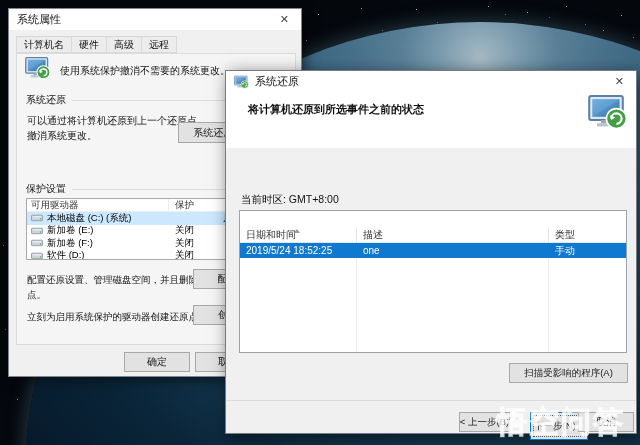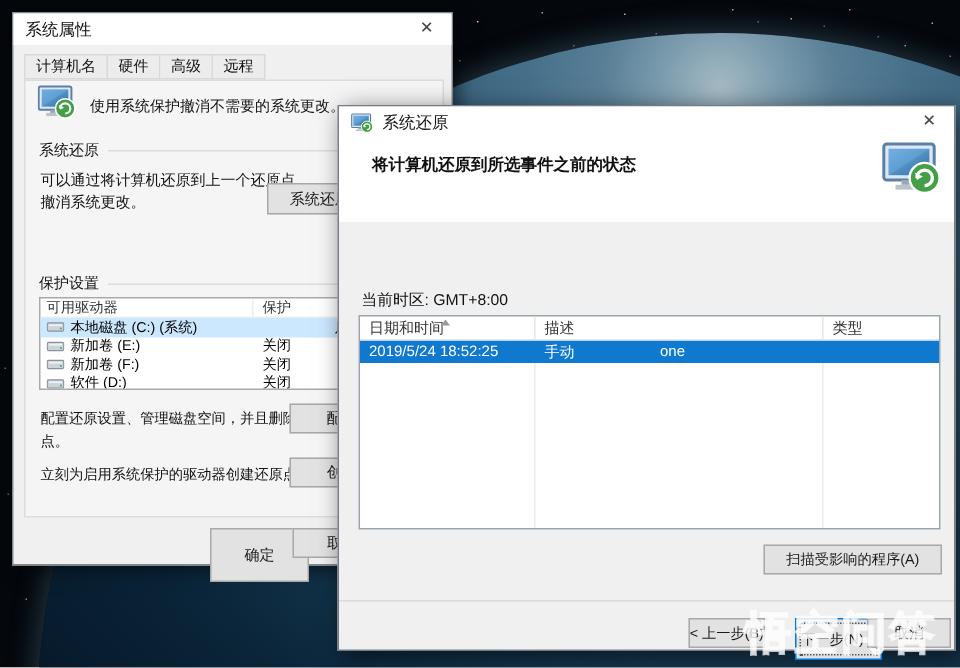--- a/index.html
+++ b/index.html
@@ -72,21 +72,21 @@
   
   .dlg-restore { left:225px; top:70px; width:412px; height:364px; border:1px solid #767b84;
                  box-shadow:4px 4px 16px rgba(0,0,0,.6); z-index:5; }
   .banner { position:absolute; left:0; top:21px; width:100%; height:56px; background:#fff; }
   .banner .hdr { position:absolute; left:22px; top:10px; font-size:11px; font-weight:bold; color:#111; }
   .banner .bigicon { position:absolute; right:8px; top:2px; }
   .tz { position:absolute; left:15px; top:122px; font-size:10.5px; color:#111; }
 
   .rtable { position:absolute; left:13px; top:139px; width:388px; height:143px; background:#fff;
             border:1px solid #9aa4ad; display:flex; flex-direction:column; font-size:10px; }
-  .rhead { display:flex; height:16px; border-bottom:1px solid #e5e5e5; color:#333; position:relative; }
+  .rhead { display:flex; height:16px; border-bottom:1px solid #e5e5e5; color:#333; position:relative;margin-top:16px; }
   .rc { display:flex; align-items:center; padding-left:6px; overflow:hidden; white-space:nowrap; }
   .rc1 { width:117px; } .rc2 { width:192px; } .rc3 { flex:1; }
   .rhead .rc1, .rhead .rc2 { border-right:1px solid #e5e5e5; }
   .sortcaret { position:absolute; left:54px; top:2px; width:0; height:0;
                border-left:3px solid transparent; border-right:3px solid transparent;
                border-bottom:4px solid #9a9a9a; }
   .rrow { display:flex; height:15px; }
   .rrow.sel { background:#0f78cf; color:#fff; }
   .rbody { flex:1; position:relative; }
   .vline { position:absolute; top:0; bottom:0; width:1px; background:#ececec; }
@@ -208,21 +208,21 @@
         </div>
       </div>
 
       <div class="desc" style="left:10px; top:218px; width:200px; font-size:9.5px;">配置还原设置、管理磁盘空间，并且删除还原点。</div>
       <div class="btn" style="left:176px; top:215px; width:92px; height:20px;">配置(O)...</div>
 
       <div class="desc" style="left:10px; top:255px; width:200px; font-size:9.5px;">立刻为启用系统保护的驱动器创建还原点。</div>
       <div class="btn" style="left:176px; top:251px; width:92px; height:20px;">创建(C)...</div>
     </div>
 
-    <div class="btn" style="left:115px; top:343px; width:66px; height:36px;margin-left:16px;">确定</div>
+    <div class="btn" style="left:115px; top:343px; width:66px; height:20px;">确定</div>
     <div class="btn" style="left:186px; top:343px; width:66px; height:20px;">取消</div>
   </div>
 
   <div class="dlg dlg-restore">
     <div class="titlebar">
       <svg width="15" height="14" viewBox="0 0 20 18" style="margin-right:6px;">
           <use href="#restore-pc"></use>
         </svg>
       <span class="t">系统还原</span>
       <span class="close">✕</span>
@@ -239,22 +239,22 @@
 
     <div class="rtable">
       <div class="rhead">
         <span class="rc rc1">日期和时间</span>
         <span class="rc rc2">描述</span>
         <span class="rc rc3">类型</span>
         <span class="sortcaret"></span>
       </div>
       <div class="rrow sel">
         <span class="rc rc1">2019/5/24 18:52:25</span>
+        <span class="rc rc2">one</span>
         <span class="rc rc3">手动</span>
-        <span class="rc rc2">one</span>
       </div>
       <div class="rbody">
         <span class="vline" style="left:116px;"></span>
         <span class="vline" style="left:308px;"></span>
       </div>
     </div>
 
     <div class="btn" style="left:283px; top:292px; width:119px; height:20px; font-size:9.5px;">扫描受影响的程序(A)</div>
 
     <div class="hsep"></div>

